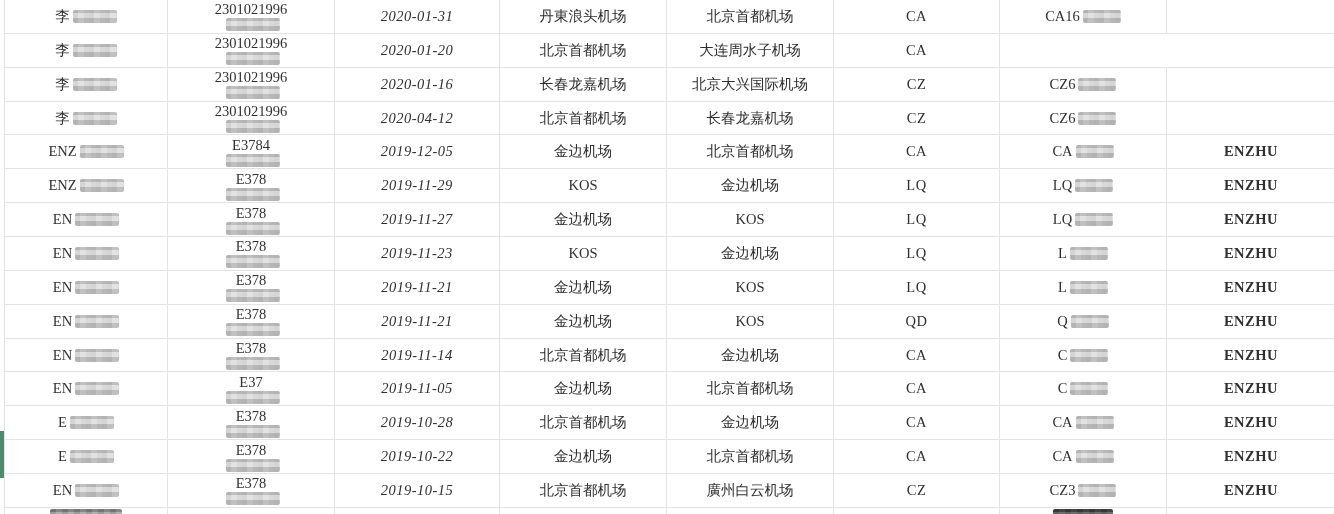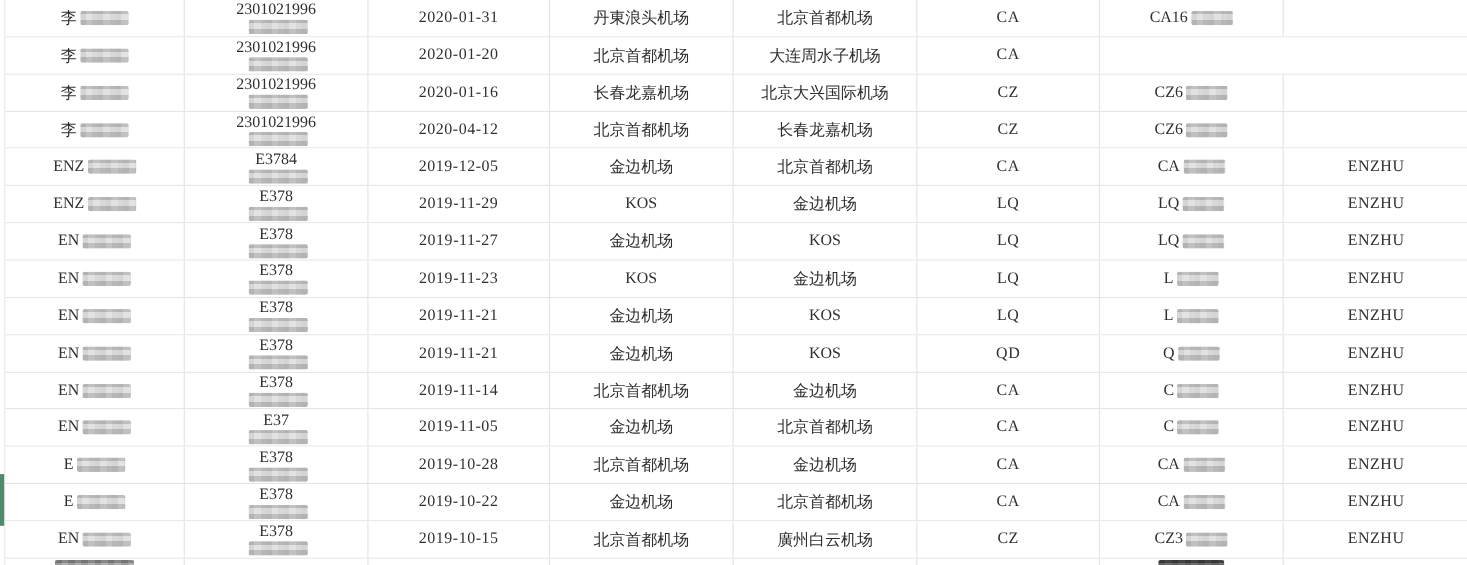--- a/index.html
+++ b/index.html
@@ -4,26 +4,26 @@
 <style>
   html,body{margin:0;padding:0;background:#fff;}
   #stage{position:relative;width:1334px;height:514px;overflow:hidden;background:#fff;
          font-family:"Liberation Serif","DejaVu Serif",serif;color:#2f2f2f;}
   #grid{position:absolute;left:4px;top:0;width:1330px;border-left:1px solid #e3e3e3;}
   .tr{display:flex;height:33.87px;border-bottom:1px solid #e3e3e3;box-sizing:border-box;background:#fff;}
   .td{display:flex;align-items:center;justify-content:center;box-sizing:border-box;
       border-right:1px solid #e3e3e3;font-size:14.5px;white-space:nowrap;overflow:hidden;}
   .c-name{width:163px;}
   .c-id{width:167px;flex-direction:column;}
-  .c-date{width:165px;letter-spacing:.5px;}
+  .c-date{width:165px;letter-spacing:.5px;font-style:italic;}
   .c-from{width:167px;text-align:center;}
   .c-to{width:167px;}
   .c-air{width:166px;letter-spacing:.5px;}
   .c-flight{width:167px;text-align:right;}
-  .c-remark{flex:1;border-right:none;letter-spacing:.5px;}
+  .c-remark{flex:1;border-right:none;letter-spacing:.5px;font-weight:bold;}
   .prefix{display:inline-block;}
   .redact{display:inline-block;height:13px;border-radius:2px;margin-left:3px;
       background-image:
         repeating-linear-gradient(0deg, rgba(150,150,150,.45) 0 5px, rgba(225,225,225,.45) 5px 10px),
         repeating-linear-gradient(90deg, #cbcbcb 0 5px, #e3e3e3 5px 11px, #d2d2d2 11px 16px);
       filter:blur(.6px);}
   .c-name .redact{width:44px;}
   .c-id .redact{width:54px;}
   .c-flight .redact{width:38px;}
   .redact.dark{background-image:

